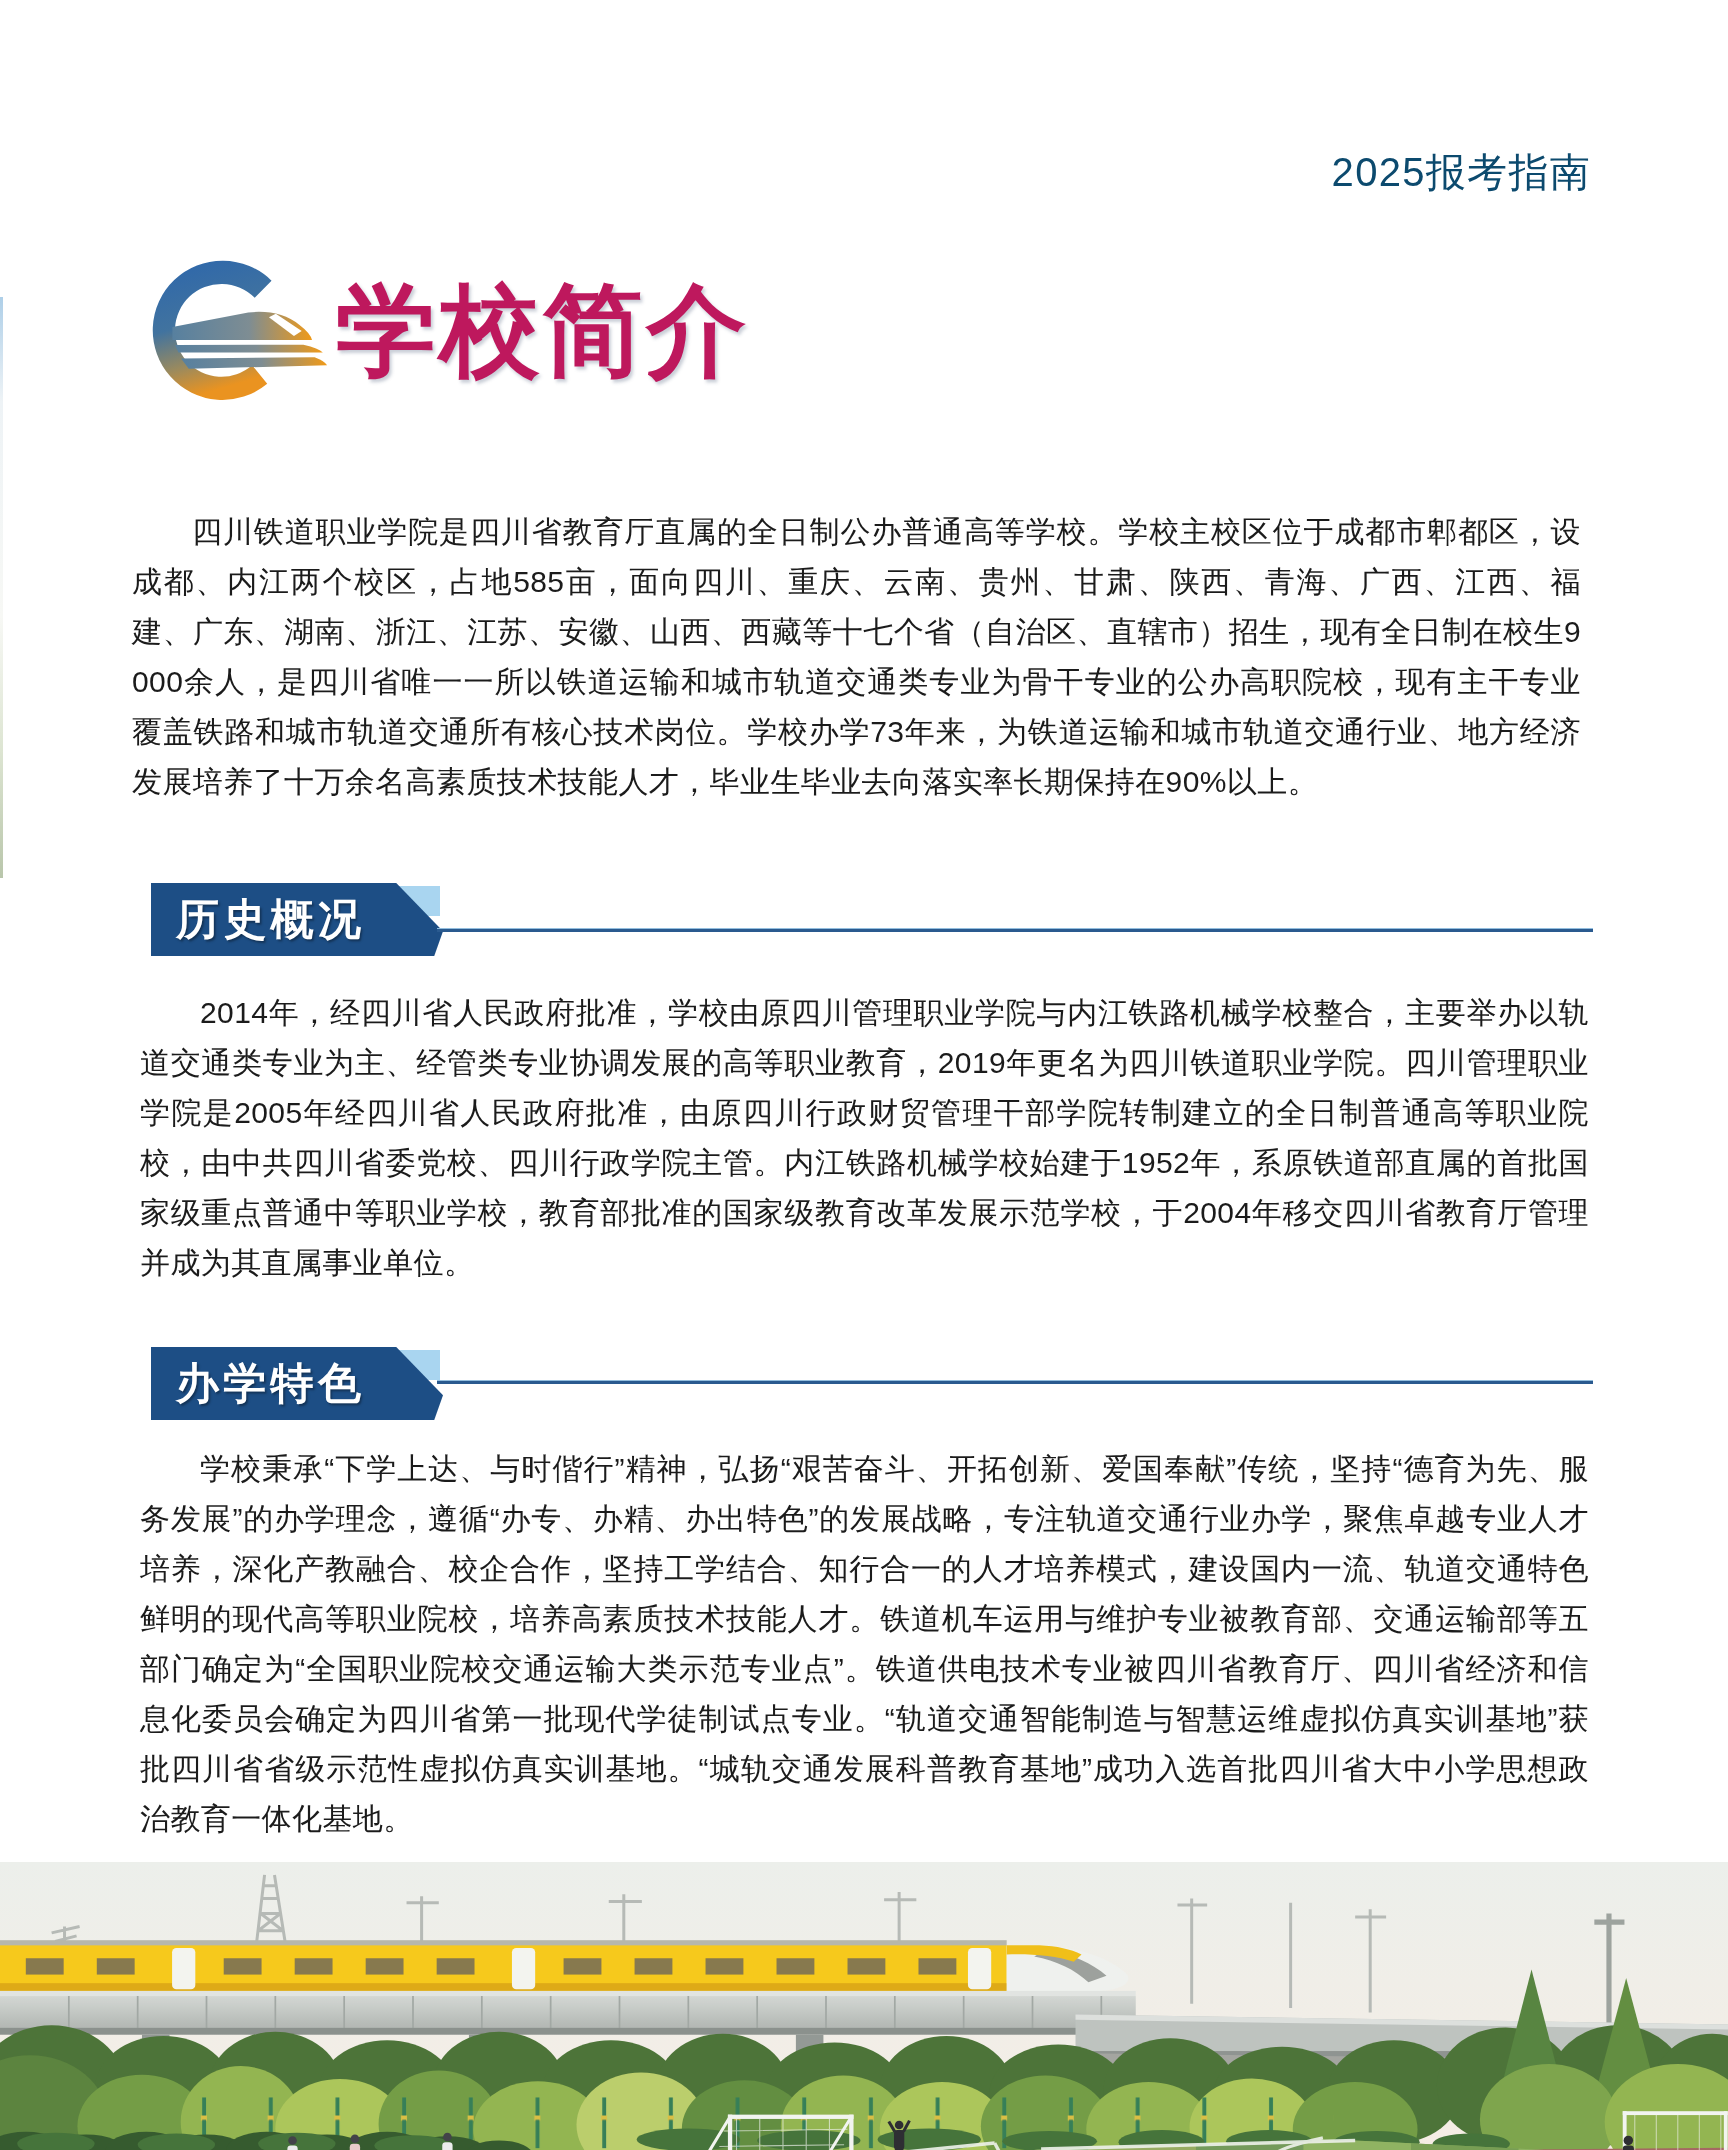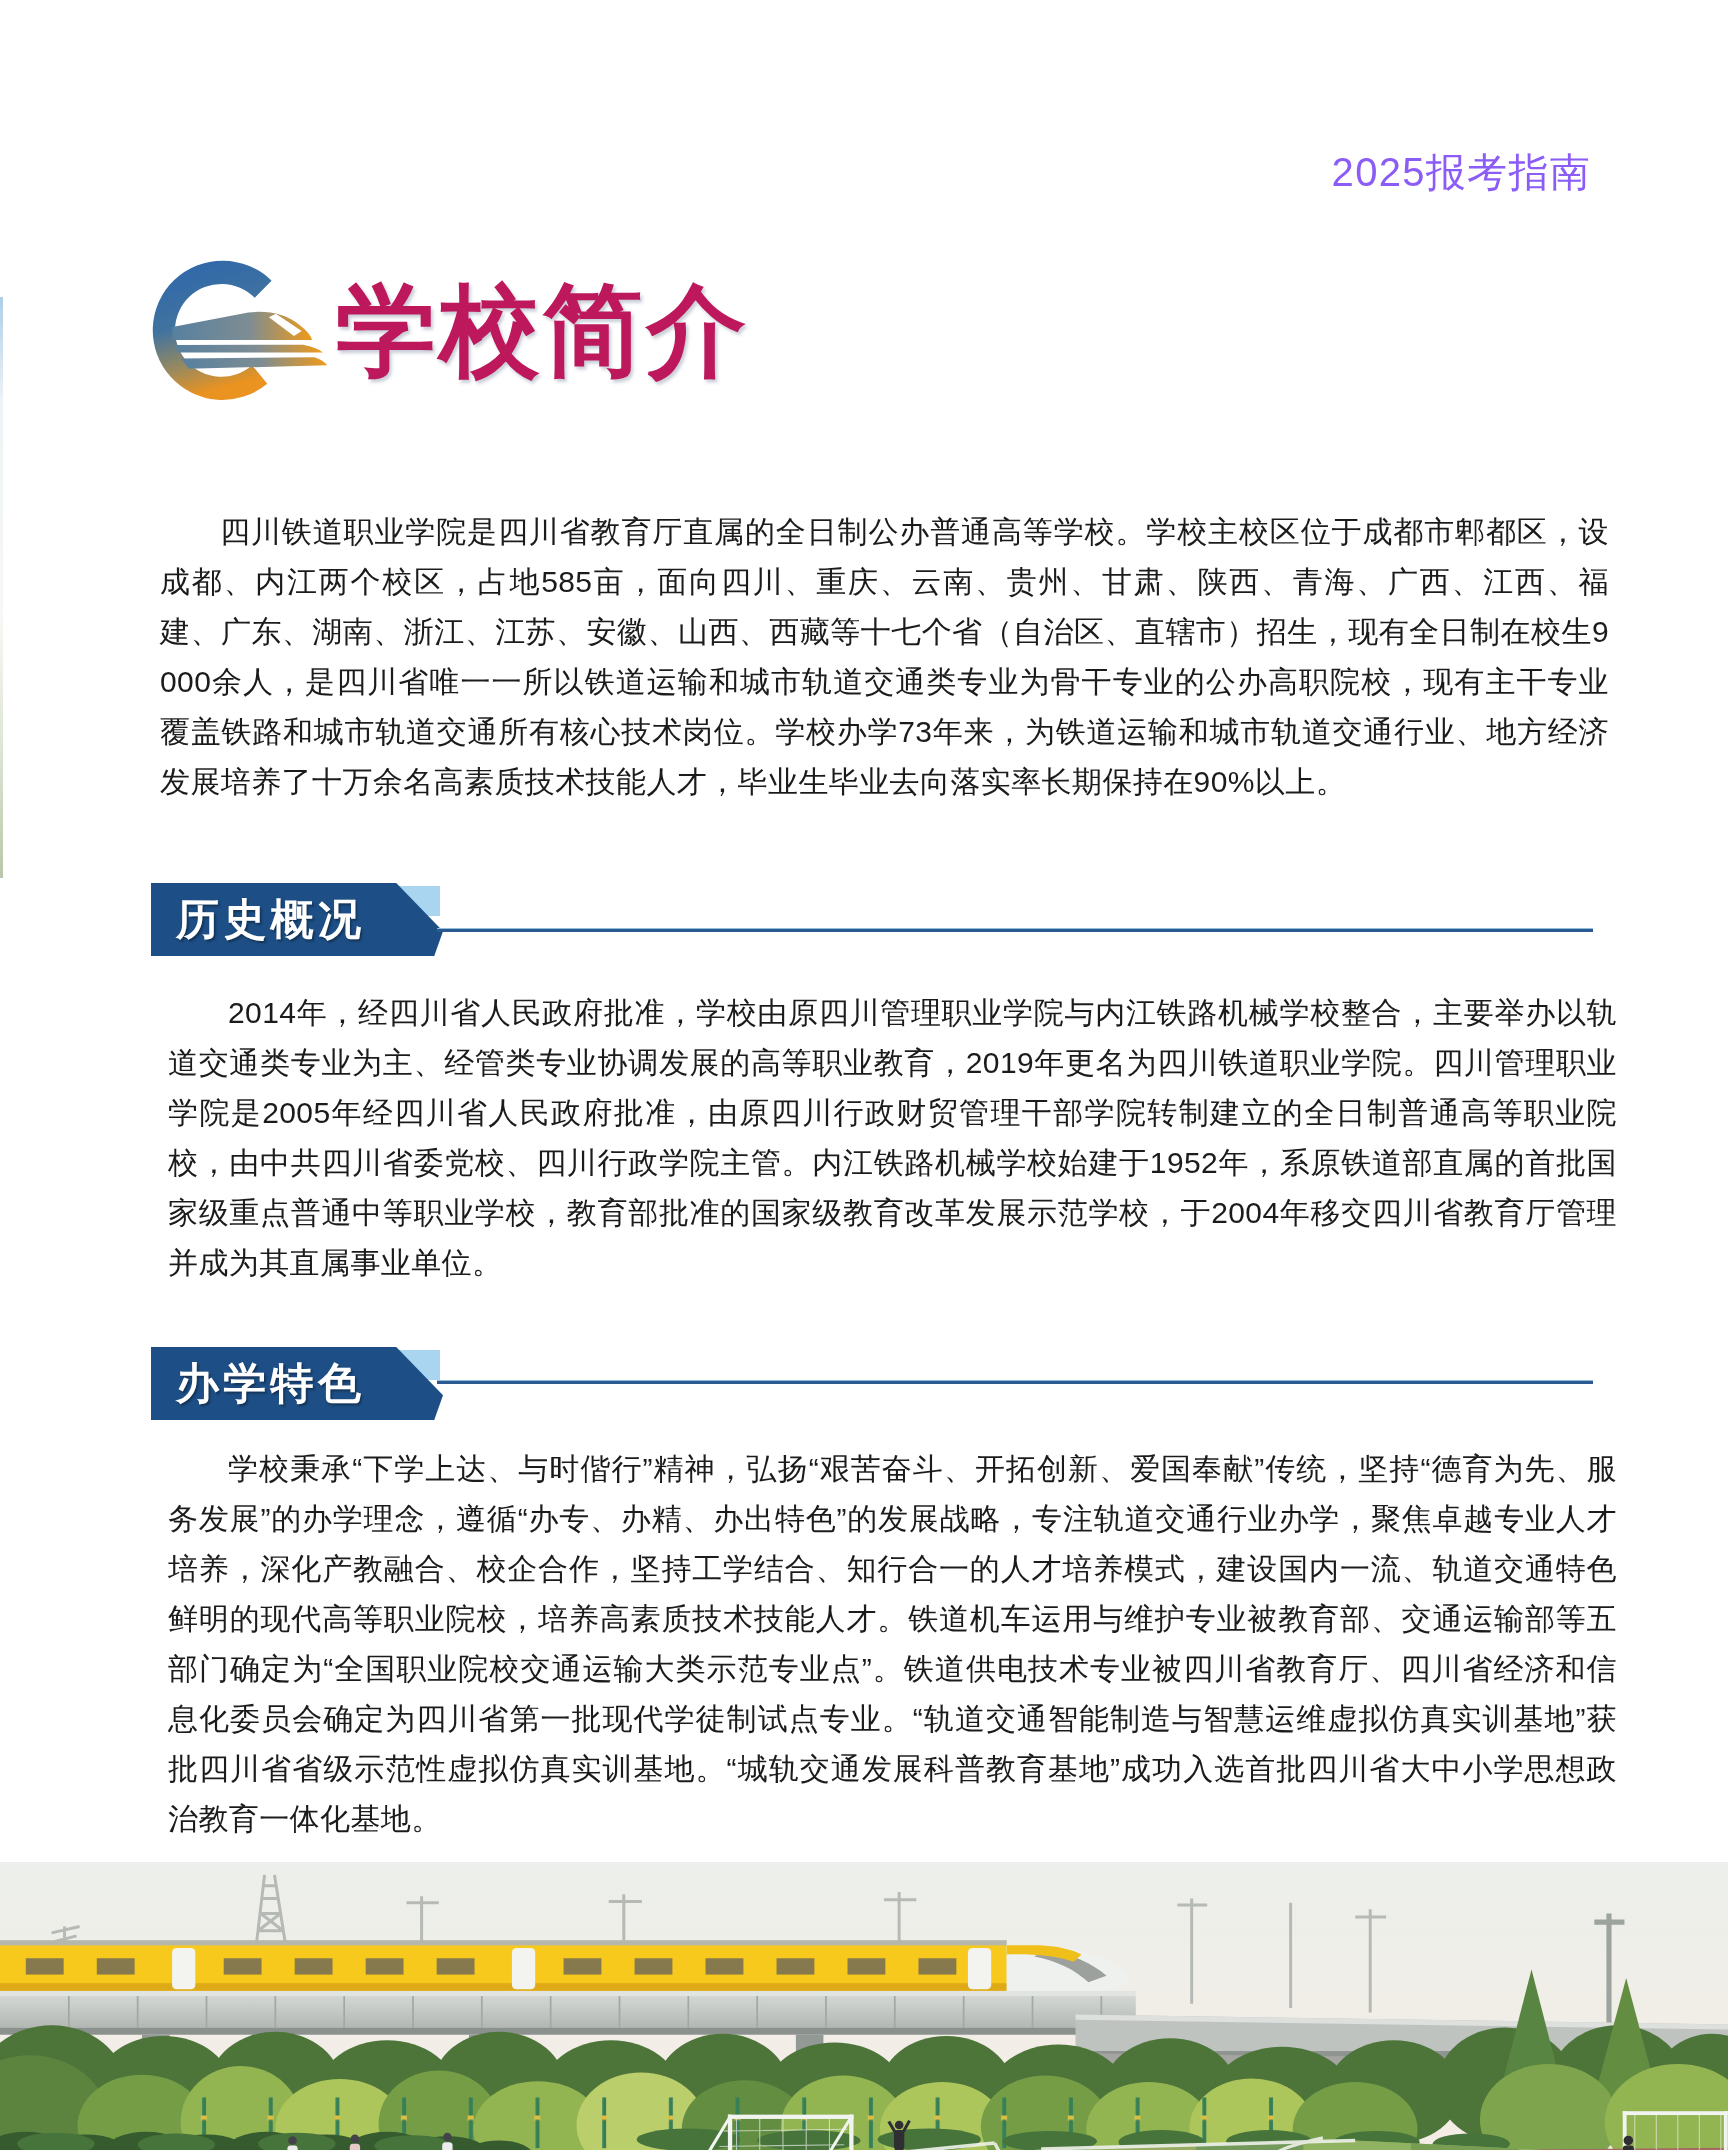--- a/index.html
+++ b/index.html
@@ -3,30 +3,30 @@
 <meta charset="utf-8">
 <style>
   html,body{margin:0;padding:0;overflow:hidden;background:#ffffff;}
   .page{position:relative;width:1729px;height:2440px;background:#ffffff;font-family:"Liberation Sans","DejaVu Sans",sans-serif;}
 
   
   .edge-strip{position:absolute;left:0;top:297px;width:3px;height:581px;
     background:linear-gradient(180deg,#aecfe8 0%,#eef3f6 18%,#f7f8f5 55%,#dde5d2 78%,#b9c6ab 100%);}
 
   
-  .header-label{position:absolute;top:145px;right:138px;font-size:40px;letter-spacing:1.3px;color:#8b5cf6;}
+  .header-label{position:absolute;top:145px;right:138px;font-size:40px;letter-spacing:1.3px;color:#0c4a6e;}
 
   
   .logo{position:absolute;left:150px;top:257px;width:181px;height:144px;}
   .page-title{position:absolute;left:336px;top:258px;height:144px;line-height:144px;margin:0;
     font-family:"DejaVu Serif","Liberation Serif",serif;font-weight:bold;font-size:100px;letter-spacing:3.4px;
     color:#be185d;text-shadow:2.2px 3px 3.4px rgba(60,80,110,0.28);}
 
   
-  .body-text{position:absolute;left:160px;width:1449px;margin:0;font-size:30px;line-height:50px;
+  .body-text{position:absolute;left:132px;width:1449px;margin:0;font-size:30px;line-height:50px;
     letter-spacing:0.4px;color:#1b1b1b;text-align:justify;text-indent:2em;word-break:break-all;}
   .p-intro{top:507px;}
   .p-history{top:988px;margin-left:8px;}
   .p-features{top:1444px;margin-left:8px;}
 
   
   .banner{position:absolute;left:151px;width:292px;height:73px;}
   .banner-1{top:883px;}
   .banner-2{top:1334px;margin-top:13px;}
   .banner .accent{position:absolute;left:72%;top:4%;width:27%;height:41%;background:#a9d5f0;}

